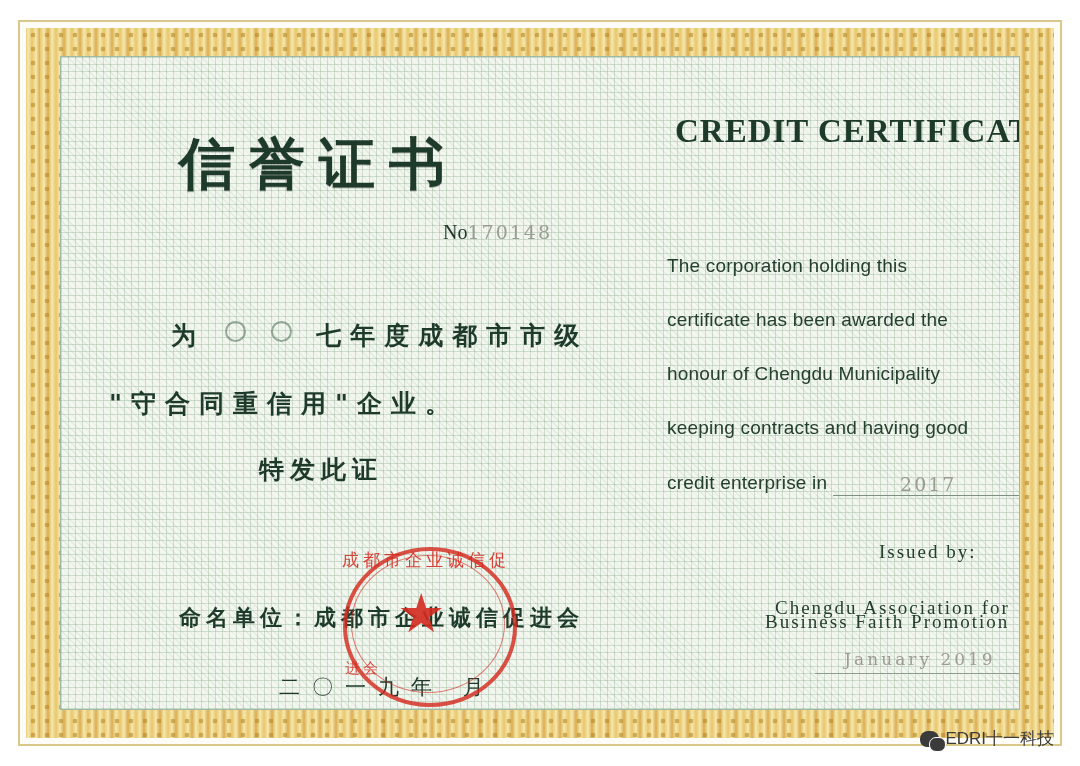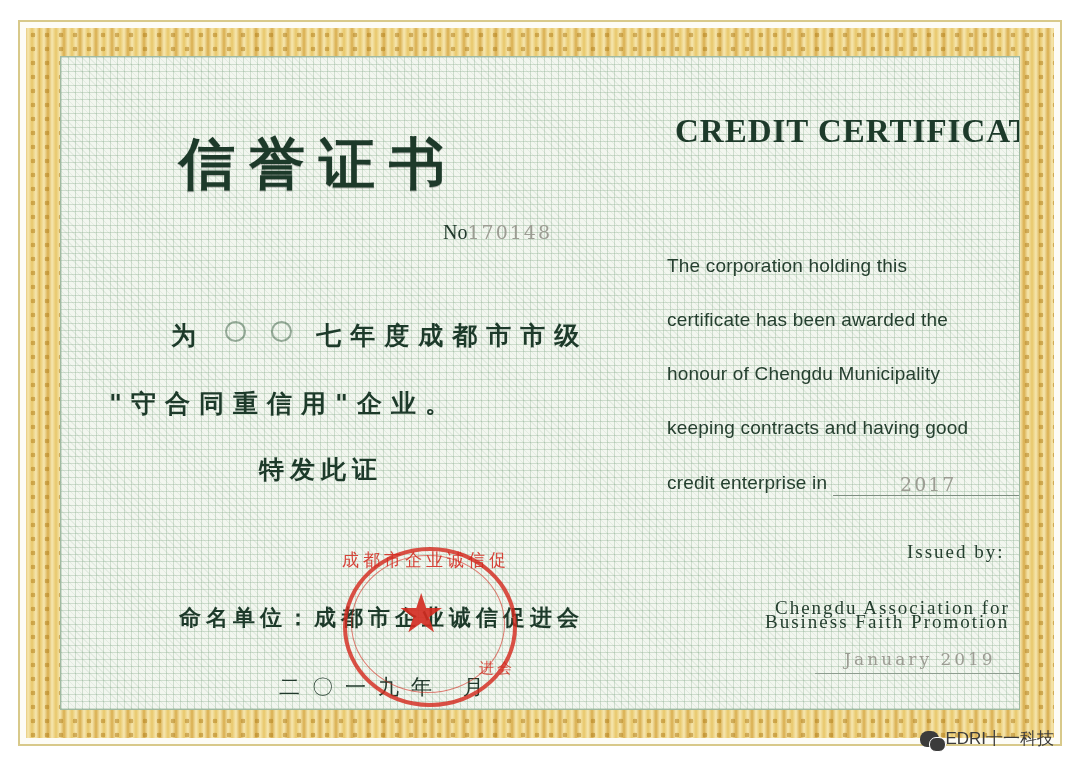--- a/index.html
+++ b/index.html
@@ -243,23 +243,23 @@
     text-align: center;
     font-family: "DejaVu Serif", serif;
     font-size: 17px;
     letter-spacing: 4px;
     color: #d42b20;
     opacity: .88;
     transform: scaleY(1.05);
   }
   #seal .seal-bottom-text {
     position: absolute;
-    left: 0; top: 112px;
+    left: 8px; top: 112px;
     width: 178px;
-    text-align: right;
+    text-align: left;
     font-family: "DejaVu Serif", serif;
     font-size: 15px;
     letter-spacing: 3px;
     color: #d42b20;
     opacity: .82;
   }
 
   
   #en-title {
     position: absolute;
@@ -305,21 +305,20 @@
 
   #issued-by {
     position: absolute;
     left: 250px;
     top: 484px;
     font-family: "Liberation Serif", serif;
     font-size: 19px;
     letter-spacing: 2px;
     color: #253f2f;
     white-space: nowrap;
-    margin-left: 28px;
   }
   .assoc-line {
     position: absolute;
     font-family: "Liberation Serif", serif;
     font-size: 19px;
     letter-spacing: 2px;
     color: #253f2f;
     white-space: nowrap;
   }
   #assoc-1 { left: 146px; top: 520px; margin-top: 20px; }

